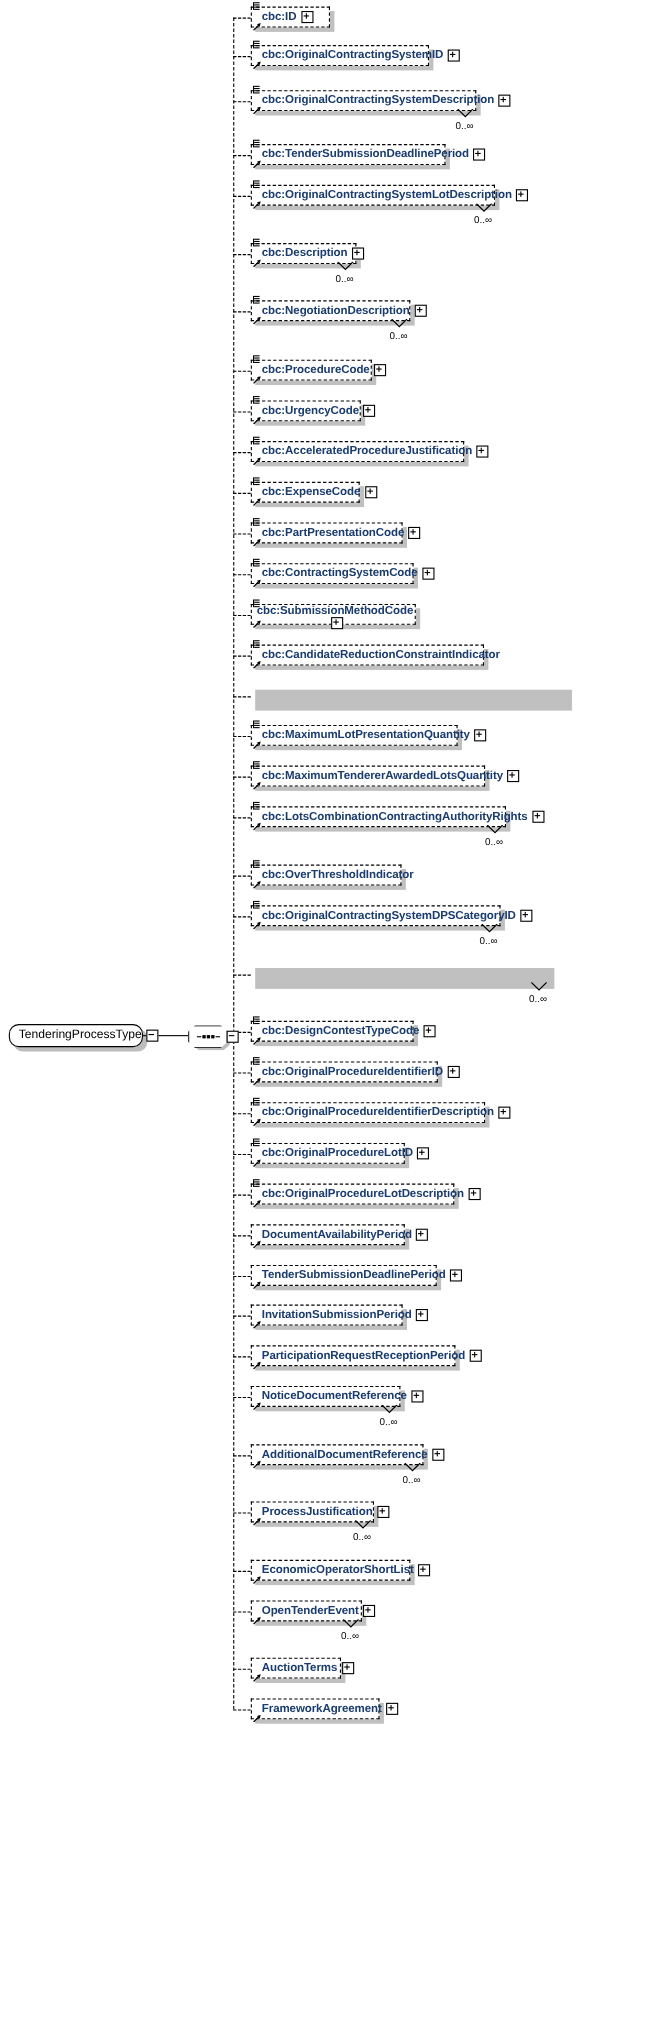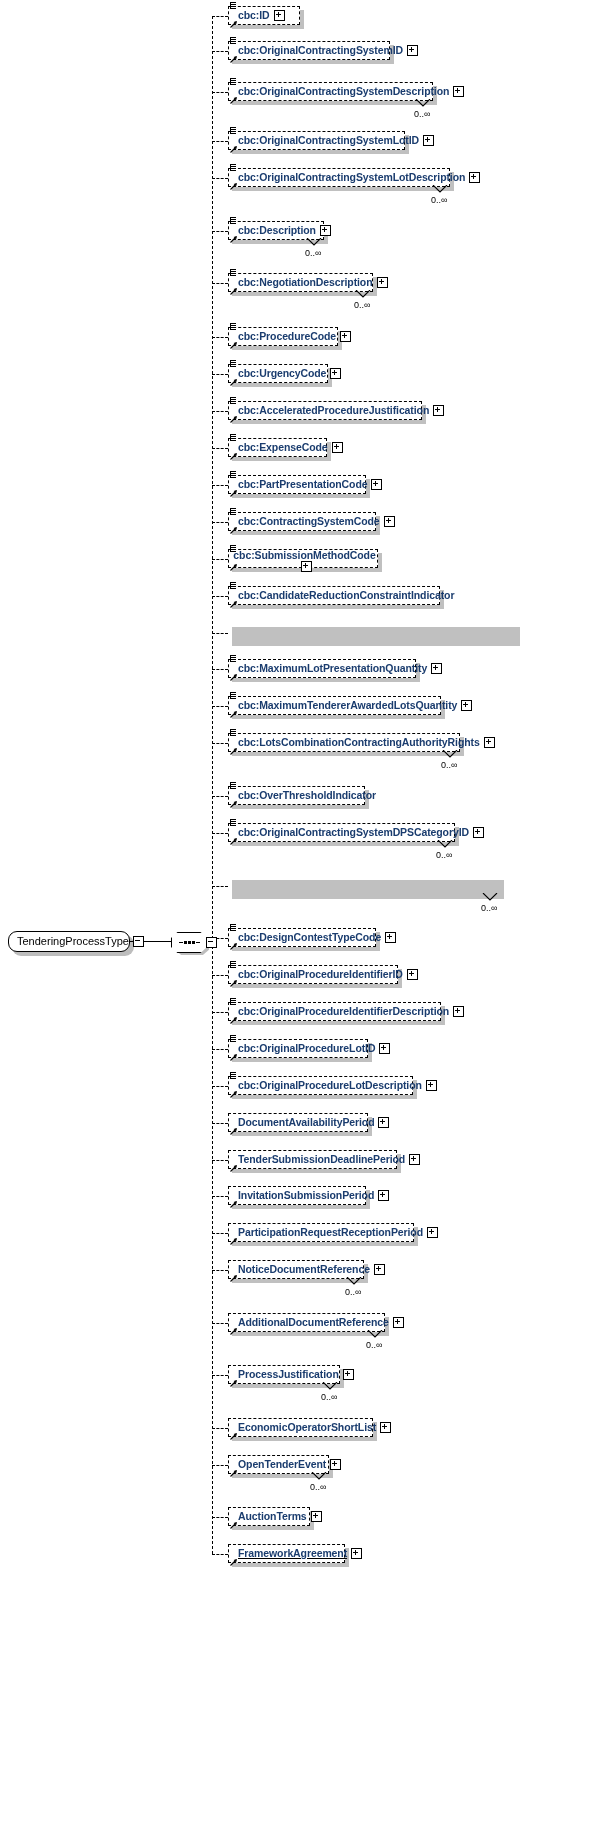--- a/index.html
+++ b/index.html
@@ -203,21 +203,21 @@
         <i></i>
         <i></i>
         <i></i>
       </span>
       <span class="arrowicon">
         <svg width="8" height="8" viewBox="0 0 8 8">
           <path d="M0.5 7.5 L6 2" stroke="#000" stroke-width="1.1" fill="none"></path>
           <path d="M7 1 L3.6 2.0 L6.1 4.4 Z" fill="#000"></path>
         </svg>
       </span>
-      <span class="nlabel">cbc:OriginalContractingSystemLotID</span>
+      <span class="nlabel">cbc:TenderSubmissionDeadlinePeriod</span>
       <span class="plusbox"></span>
     </div>
     <div class="hline" style="left: 212px; top: 177.5px; width: 16px;"></div>
     <div class="nodeshadow" style="left: 232px; top: 172px; width: 222px; height: 19px;"></div>
     <div class="node" style="left: 228px; top: 168px; width: 222px;">
       <span class="attricon">
         <i></i>
         <i></i>
         <i></i>
         <i></i>
@@ -768,21 +768,21 @@
         <svg width="8" height="8" viewBox="0 0 8 8">
           <path d="M0.5 7.5 L6 2" stroke="#000" stroke-width="1.1" fill="none"></path>
           <path d="M7 1 L3.6 2.0 L6.1 4.4 Z" fill="#000"></path>
         </svg>
       </span>
       <span class="nlabel">AuctionTerms</span>
       <span class="plusbox"></span>
     </div>
     <div class="hline" style="left: 212px; top: 1553.5px; width: 16px;"></div>
     <div class="nodeshadow" style="left: 232px; top: 1548px; width: 117px; height: 19px;"></div>
-    <div class="node" style="left: 228px; top: 1544px; width: 117px; text-decoration: underline;">
+    <div class="node" style="left: 228px; top: 1544px; width: 117px;">
       <span class="arrowicon">
         <svg width="8" height="8" viewBox="0 0 8 8">
           <path d="M0.5 7.5 L6 2" stroke="#000" stroke-width="1.1" fill="none"></path>
           <path d="M7 1 L3.6 2.0 L6.1 4.4 Z" fill="#000"></path>
         </svg>
       </span>
       <span class="nlabel">FrameworkAgreement</span>
       <span class="plusbox"></span>
     </div>
     <div class="rootshadow" style="left: 12px; top: 935px; width: 122px; height: 21px;"></div>

